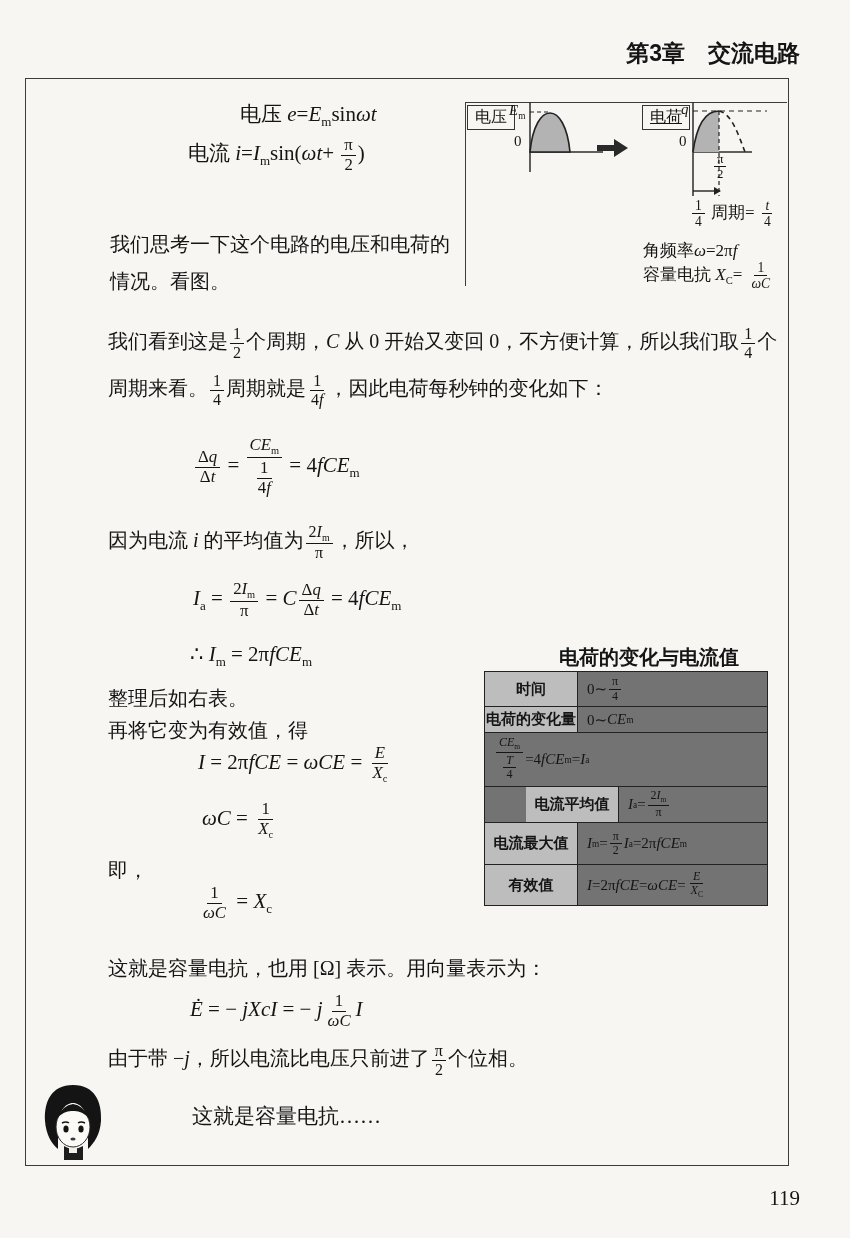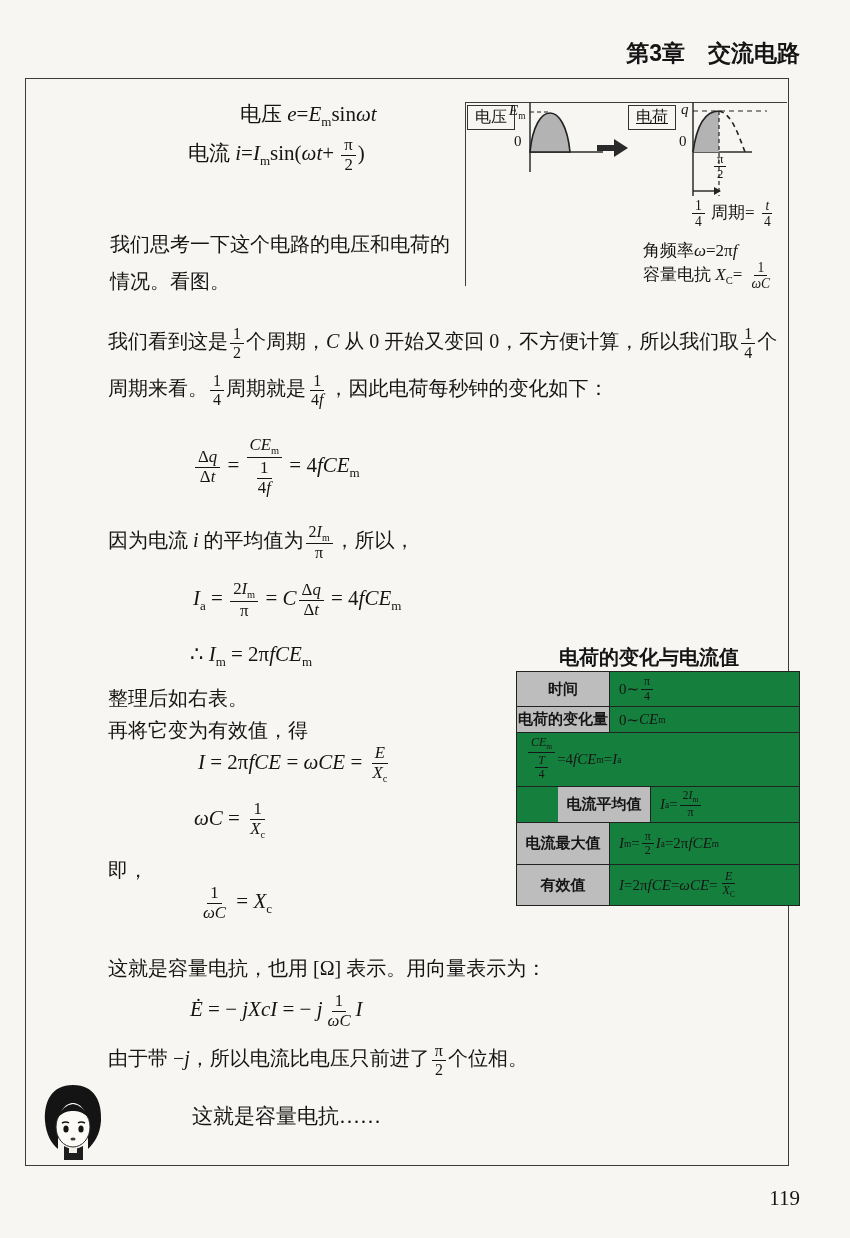--- a/index.html
+++ b/index.html
@@ -21,21 +21,21 @@
   .fr .fr{font-size:1em;margin:1px 0;}
   .hei{font-family:"Liberation Sans", sans-serif;}
   .main-box{left:25px;top:78px;width:762px;height:1086px;border:1.6px solid #3c3c3c;}
   .fig-topline{left:465px;top:102px;width:322px;border-top:1.6px solid #3c3c3c;}
   .fig-leftline{left:465px;top:102px;height:184px;border-left:1.6px solid #3c3c3c;}
   .graph-label{border:1.4px solid #333;padding:1px 7px;font-size:16px;background:#f7f6f2;}
   .axis-peak{font-size:15px;}
   .origin{font-size:15px;}
   .fig-ann{font-size:17px;white-space:nowrap;}
   
-  .qtable{left:516px;top:671px;width:282px;border:1.4px solid #222;background:#15803d;}
+  .qtable{left:484px;top:671px;width:282px;border:1.4px solid #222;background:#737373;}
   .trow{display:flex;border-bottom:1.3px solid #222;box-sizing:border-box;}
   .trow:last-child{border-bottom:none;}
   .tlabel{flex:0 0 92px;display:flex;align-items:center;justify-content:center;
     font-weight:bold;font-size:15px;border-right:1.3px solid #222;
     font-family:"Liberation Sans",sans-serif;
     background-color:#bdbdbd;
     background-image:radial-gradient(#a6a6a6 22%, rgba(0,0,0,0) 23%);
     background-size:4px 4px;}
   .tval{flex:1;display:flex;align-items:center;padding-left:9px;font-size:15px;white-space:nowrap;}
   .tbl-title{left:508px;top:644px;width:282px;text-align:center;font-weight:bold;font-size:20px;}
@@ -67,21 +67,21 @@
   <line x1="22" y1="50" x2="95" y2="50" stroke="#2c2c2c" stroke-width="1.5"></line>
   <path d="M22,50 C27,-2 57,-2 62,50 Z" fill="#b3b3b3" stroke="#222" stroke-width="1.6"></path>
   <line x1="22" y1="10" x2="42" y2="10" stroke="#222" stroke-width="1.2" stroke-dasharray="4 3"></line>
 </svg>
 
 <svg class="abs" style="left:597px;top:139px;" width="32" height="18">
   <rect x="0" y="6" width="17" height="6" fill="#2a2a2a"></rect>
   <polygon points="17,0 31,9 17,18" fill="#2a2a2a"></polygon>
 </svg>
 
-<div class="abs graph-label hei" style="left:628px;top:105px;text-decoration:underline;">电荷</div>
+<div class="abs graph-label hei" style="left:642px;top:105px;text-decoration:underline;">电荷</div>
 <span class="abs axis-peak" style="left:681px;top:101px;"><i>q</i></span>
 <span class="abs origin" style="left:679px;top:133px;">0</span>
 <svg class="abs" style="left:670px;top:102px;" width="120" height="100">
   <line x1="23" y1="0" x2="23" y2="94" stroke="#2c2c2c" stroke-width="1.5"></line>
   <line x1="23" y1="50" x2="82" y2="50" stroke="#2c2c2c" stroke-width="1.5"></line>
   <path d="M23,50 C26,28 33,9 49,9 L49,50 Z" fill="#b3b3b3" stroke="none"></path>
   <path d="M23,50 C26,28 33,9 49,9" fill="none" stroke="#222" stroke-width="1.7"></path>
   <path d="M49,9 C62,12 68,32 75,50" fill="none" stroke="#222" stroke-width="1.6" stroke-dasharray="5 4"></path>
   <line x1="23" y1="9" x2="97" y2="9" stroke="#222" stroke-width="1.2" stroke-dasharray="5 4"></line>
   <line x1="49" y1="9" x2="49" y2="94" stroke="#222" stroke-width="1.2" stroke-dasharray="4 3"></line>
@@ -147,21 +147,21 @@
     </span> = 4<i>fCE</i><sub>m</sub></div>
 <div class="abs eq" style="left:190px;top:642px;">∴ <i>I</i><sub>m</sub> = 2π<i>fCE</i><sub>m</sub></div>
 
 <div class="abs para" style="left:108px;top:680px;">整理后如右表。</div>
 <div class="abs para" style="left:108px;top:712px;">再将它变为有效值，得</div>
 
 <div class="abs eq" style="left:198px;top:744px;"><i>I</i> = 2π<i>fCE</i> = <i>ωCE</i> = <span class="fr">
       <span class="n"><i>E</i></span>
       <span class="d"><i>X</i><sub>c</sub></span>
     </span></div>
-<div class="abs eq" style="left:194px;top:800px;"><i>ωC</i> = <span class="fr">
+<div class="abs eq" style="left:202px;top:800px;"><i>ωC</i> = <span class="fr">
       <span class="n">1</span>
       <span class="d"><i>X</i><sub>c</sub></span>
     </span></div>
 
 <div class="abs para" style="left:108px;top:852px;">即，</div>
 
 <div class="abs eq" style="left:198px;top:884px;"><span class="fr">
       <span class="n">1</span>
       <span class="d"><i>ωC</i></span>
     </span> = <i>X</i><sub>c</sub></div>

